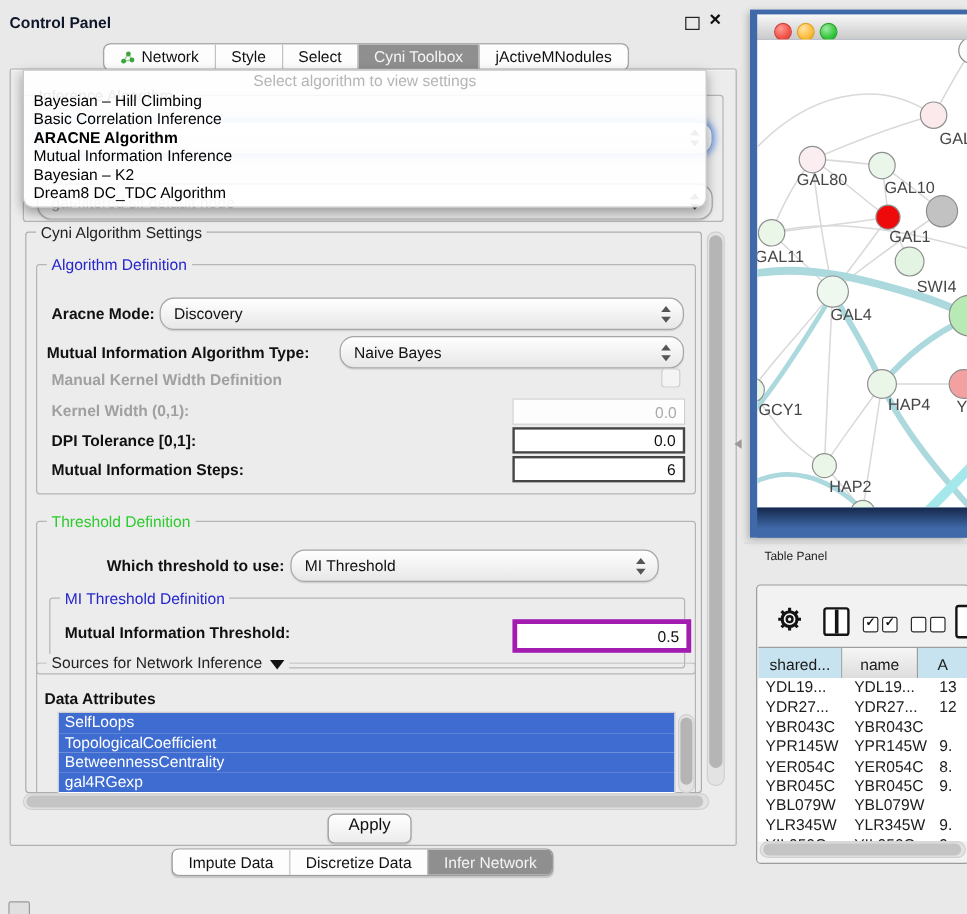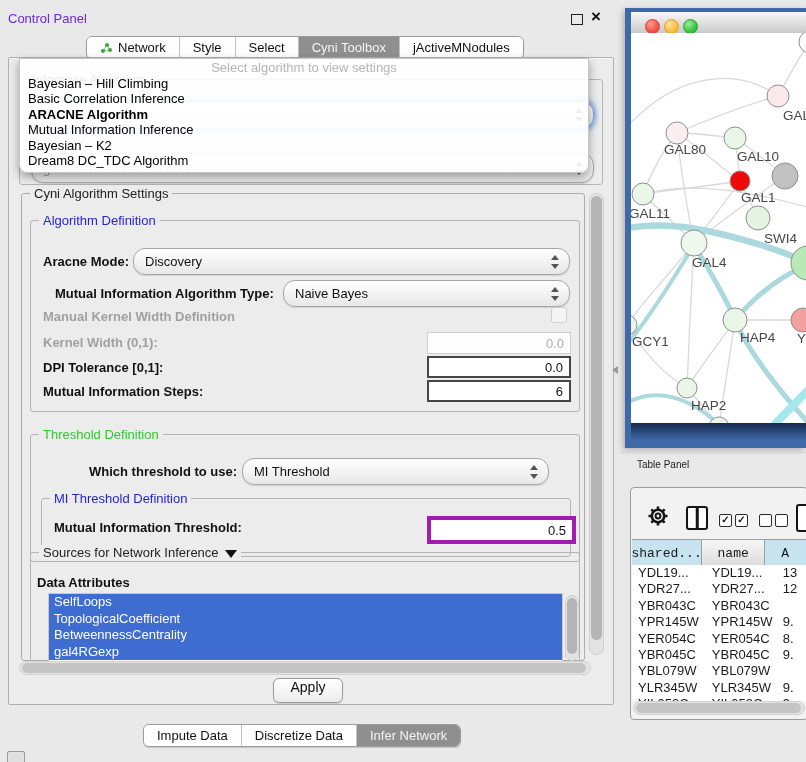--- a/index.html
+++ b/index.html
@@ -1,30 +1,30 @@
 <!DOCTYPE html>
 <html style="--selection-blue: #3e6cd0; --title-blue: #2525cc; --title-green: #2ecb2e; --tab-sel: #8f8f8f; --win-blue: #3f69a9; --edge-gray: #d9d9d9; --edge-teal: #abd9dd; --edge-bright: #a5e8ec; --hdr-blue: #c7e3ef;"><head>
 <meta charset="utf-8">
 <style>
   html,body{margin:0;padding:0;}
   #root{position:relative;width:806px;height:762px;background:#e9e9e9;overflow:hidden;
         font-family:"Liberation Sans",sans-serif;font-size:13px;color:#1a1a1a;}
 
   
   #cp-titlebar{position:absolute;left:0;top:8px;width:620px;height:24px;}
-  #cp-title{position:absolute;left:8px;top:3px;font-size:13px;color:#6d28d9;}
+  #cp-title{position:absolute;left:8px;top:3px;font-size:13px;color:#0f172a;font-weight:bold;}
   #float-icon{position:absolute;left:571px;top:6px;width:10px;height:9px;border:1.5px solid #222;background:transparent;}
   #close-icon{position:absolute;left:591px;top:-1px;font-size:17px;font-weight:bold;color:#111;}
 
   .tabbar{position:absolute;display:flex;border:1px solid #9b9b9b;border-radius:6px;overflow:hidden;background:#fdfdfd;box-shadow:0 1px 1px rgba(0,0,0,.15);}
   .tab{padding:3px 13px;border-left:1px solid #c2c2c2;background:#fdfdfd;color:#111;display:flex;align-items:center;gap:5px;white-space:nowrap;}
   .tab:first-child{border-left:none;}
   .tab.sel{background:var(--tab-sel);color:#f4f4f4;}
   #top-tabs{left:86px;top:36px;}
-  #bottom-tabs{left:143px;top:707px;margin-top:17px;}
+  #bottom-tabs{left:143px;top:707px;}
 
   #cp-main{position:absolute;left:8px;top:57px;width:604px;height:646px;background:#ececec;
            border:1px solid #b0b0b0;border-radius:2px;box-shadow:inset 0 1px 0 #f8f8f8;}
 
   
   .grp{position:absolute;border:1px solid #b5b5b5;border-radius:3px;}
   .gt{position:absolute;top:-8px;left:8px;background:#ececec;padding:0 4px;font-size:13px;color:#222;white-space:nowrap;}
   .gt.blue{color:var(--title-blue);}
   .gt.green{color:var(--title-green);}
 
@@ -96,21 +96,21 @@
   #right-div{position:absolute;left:620px;top:452px;width:186px;height:1px;background:#d6d6d6;}
   #tp-title{position:absolute;left:637px;top:459px;font-size:10px;color:#222;}
   #table-box{position:absolute;left:630px;top:487px;width:176px;height:231px;background:#f2f2f2;border:1px solid #9c9c9c;border-radius:4px;overflow:hidden;}
   #tb-toolbar{position:absolute;left:0;top:0;right:0;height:50px;}
   .cbx{position:absolute;width:11px;height:11px;border:1.5px solid #2b2b2b;border-radius:2px;background:#fff;font-size:10px;line-height:10px;text-align:center;color:#111;font-weight:bold;}
   #colsplit-icon{position:absolute;left:55px;top:18px;width:18px;height:20px;border:2.5px solid #151515;border-radius:3px;background:#fff;}
   #colsplit-icon:before{content:"";position:absolute;left:50%;top:0;bottom:0;width:2.5px;background:#151515;transform:translateX(-50%);}
   #page-icon{position:absolute;left:165px;top:16px;width:18px;height:24px;border:2.5px solid #151515;border-radius:3px;background:#fff;}
   #tb-header{position:absolute;left:1px;top:51px;right:0;height:26px;display:flex;}
   .hcell{height:100%;border-right:1px solid #9e9e9e;border-top:1px solid #9e9e9e;border-bottom:1px solid #9e9e9e;
-         display:flex;align-items:center;justify-content:center;font-size:13px;color:#1a1a1a;overflow:hidden;white-space:nowrap;background:linear-gradient(#f6f6f6,#dcdcdc);font-family:Liberation Mono, monospace;}
+         display:flex;align-items:center;justify-content:center;font-size:13px;color:#1a1a1a;overflow:hidden;white-space:nowrap;background:linear-gradient(#f6f6f6,#dcdcdc);}
   .hcell.selcol{background:var(--hdr-blue);}
   #tb-rows{position:absolute;left:1px;top:77px;right:0;height:136px;overflow:hidden;background:#fff;}
   .trow{display:flex;height:16.4px;line-height:16.4px;background:#fff;}
   .tcell{overflow:hidden;white-space:nowrap;font-size:13px;color:#1c1c1c;}
   #tb-hscroll{position:absolute;left:2px;right:2px;top:213px;height:12px;}
 
   #corner-chip{position:absolute;left:7px;top:751px;width:16px;height:14px;border:1px solid #9a9a9a;border-radius:2px;background:#e0e0e0;}
 </style>
 </head>
 <body>
@@ -176,21 +176,21 @@
       <div class="grp" id="grp-cyni">
         <span class="gt">Cyni Algorithm Settings</span>
 
         <div class="grp" id="grp-alg">
           <span class="gt blue">Algorithm Definition</span>
           <span class="lb" style="left:12px;top:33px;">Aracne Mode:</span>
           <div class="combo" style="left:102px;top:27px;width:424px;height:25px;">
             <span>Discovery</span>
             <span class="spin"></span>
           </div>
-          <span class="lb" style="left:24px;top:65px;">Mutual Information Algorithm Type:</span>
+          <span class="lb" style="left:8px;top:65px;">Mutual Information Algorithm Type:</span>
           <div class="combo" style="left:252px;top:59px;width:274px;height:25px;text-align:right;">
             <span>Naive Bayes</span>
             <span class="spin"></span>
           </div>
           <span class="lb dis" style="left:12px;top:88px;">Manual Kernel Width Definition</span>
           <span class="chk" style="left:520px;top:86px;"></span>
           <span class="lb dis" style="left:12px;top:114px;">Kernel Width (0,1):</span>
           <div class="tf dis" style="left:396px;top:111px;width:130px;height:20px;">
             <span>0.0</span>
           </div>

